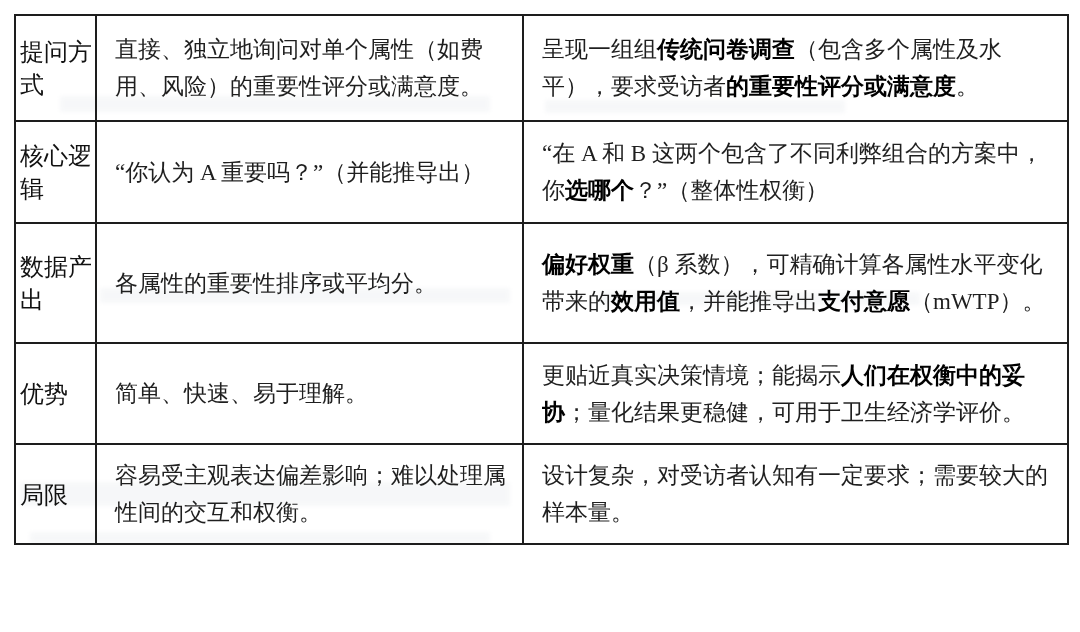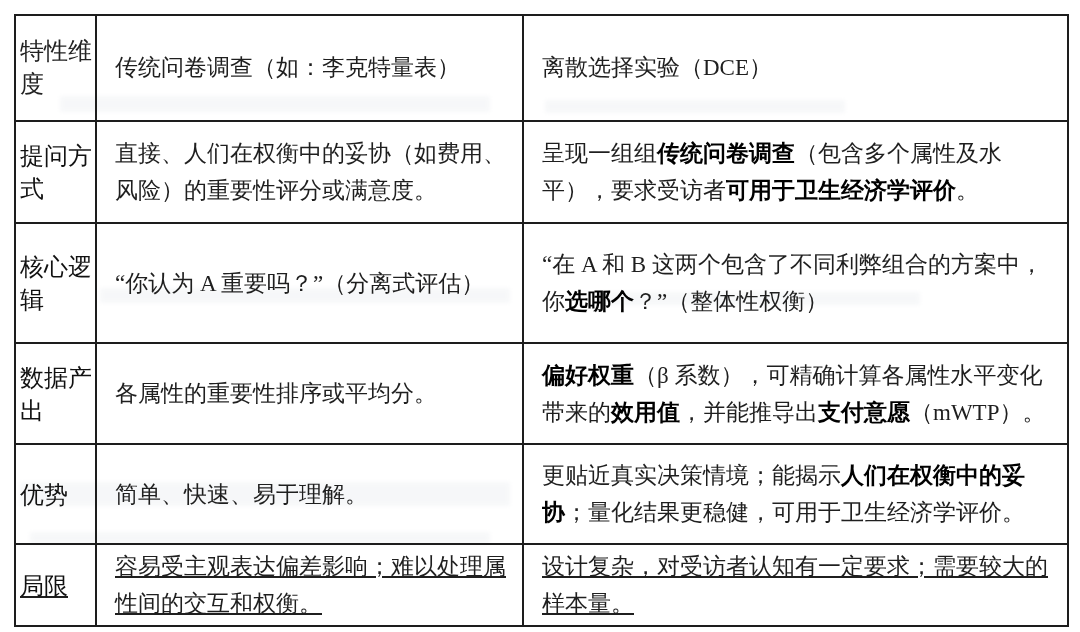--- a/index.html
+++ b/index.html
@@ -64,32 +64,27 @@
 <div class="artifact" style="left:30px;top:532px;width:460px;height:12px"></div>
 
 <table class="cmp">
   <colgroup>
     <col style="width:81px">
     <col style="width:427px">
     <col style="width:545px">
   </colgroup>
   <tbody>
     <tr>
-      <th class="dimcell">特性维度</th>
-      <th class="cell head">传统问卷调查（如：李克特量表）</th>
-      <th class="cell head">离散选择实验（DCE）</th>
-    </tr>
-    <tr>
       <th class="rowlabel">提问方式</th>
-      <td class="cell"><span>直接、人们在权衡中的妥协（如费用、风险）的重要性评分或满意度。</span></td>
-      <td class="cell"><span>呈现一组组</span><span class="b">传统问卷调查</span><span>（包含多个属性及水平），要求受访者</span><span class="b">可用于卫生经济学评价</span><span>。</span></td>
+      <td class="cell"><span>直接、独立地询问对单个属性（如费用、风险）的重要性评分或满意度。</span></td>
+      <td class="cell"><span>呈现一组组</span><span class="b">传统问卷调查</span><span>（包含多个属性及水平），要求受访者</span><span class="b">的重要性评分或满意度</span><span>。</span></td>
     </tr>
     <tr>
       <th class="rowlabel">核心逻辑</th>
-      <td class="cell"><span>“你认为 A 重要吗？”（分离式评估）</span></td>
+      <td class="cell"><span>“你认为 A 重要吗？”（并能推导出）</span></td>
       <td class="cell"><span>“在 A 和 B 这两个包含了不同利弊组合的方案中，你</span><span class="b">选哪个</span><span>？”（整体性权衡）</span></td>
     </tr>
     <tr>
       <th class="rowlabel">数据产出</th>
       <td class="cell"><span>各属性的重要性排序或平均分。</span></td>
       <td class="cell"><span class="b">偏好权重</span><span>（β 系数），可精确计算各属性水平变化带来的</span><span class="b">效用值</span><span>，并能推导出</span><span class="b">支付意愿</span><span>（mWTP）。</span></td>
     </tr>
     <tr>
       <th class="rowlabel">优势</th>
       <td class="cell"><span>简单、快速、易于理解。</span></td>

